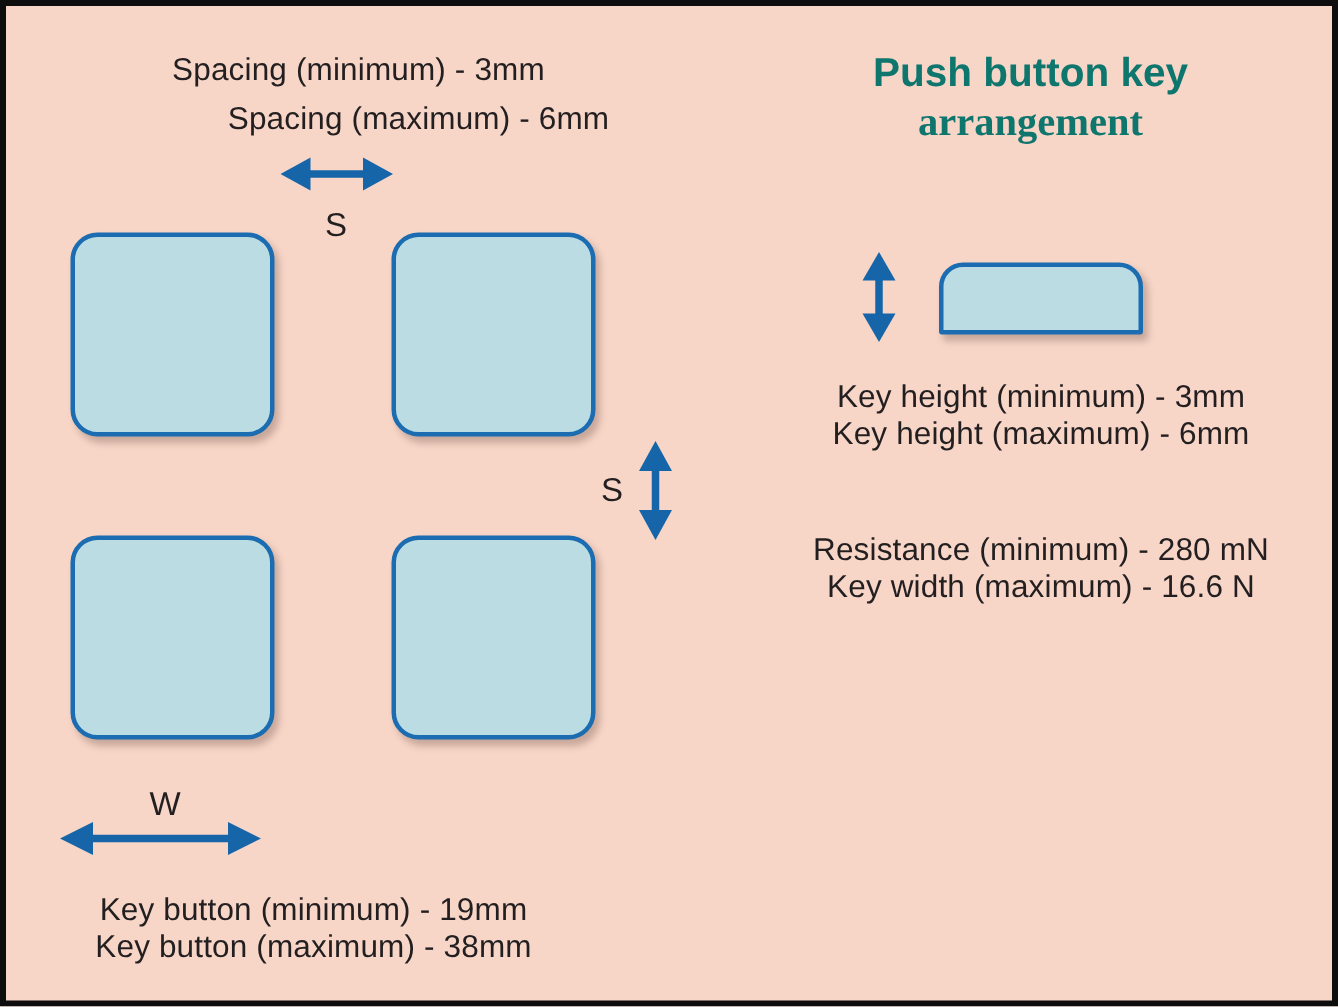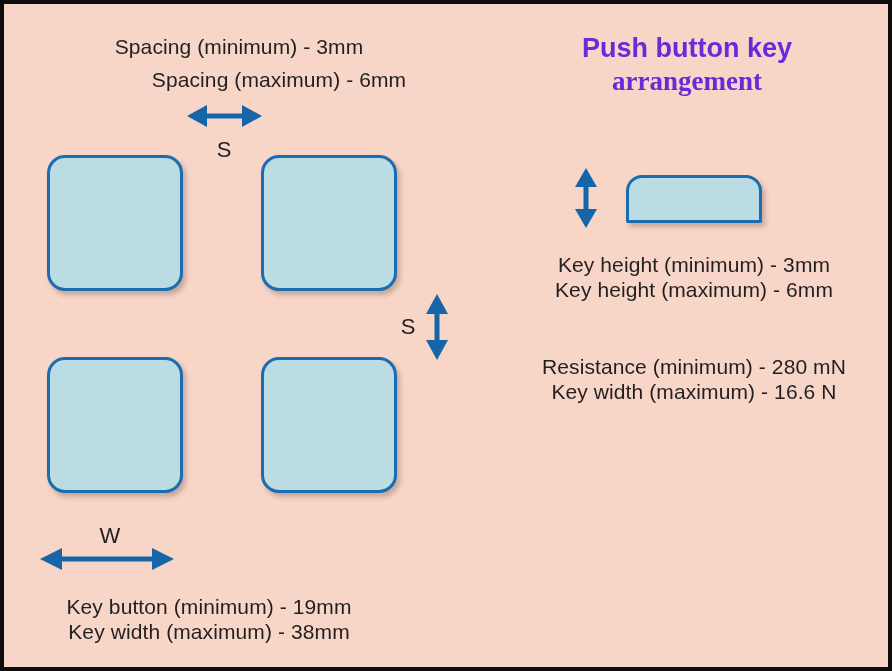--- a/index.html
+++ b/index.html
@@ -33,21 +33,21 @@
   .txt {
     color: #231f20;
     font-size: 21px;
     line-height: 25px;
     white-space: nowrap;
     text-align: center;
     letter-spacing: 0.1px;
   }
 
   .title {
-    color: #6d28d9;
+    color: #0f766e;
     font-size: 27px;
     line-height: 33px;
     font-weight: bold;
     text-align: center;
     white-space: nowrap;
   }
 
   .dim-letter {
     color: #231f20;
     font-size: 22px;
@@ -108,21 +108,21 @@
 
   <div class="abs dim-letter" style="left:76px; top:521px; width:60px;">W</div>
   <div class="abs arrow" style="left:36px; top:542px;">
     <svg width="134" height="26" viewBox="0 0 134 26">
       <line x1="16" y1="13" x2="118" y2="13" stroke="#1565a8" stroke-width="5"></line>
       <polygon points="0,13 22,2 22,24" fill="#1565a8"></polygon>
       <polygon points="134,13 112,2 112,24" fill="#1565a8"></polygon>
     </svg>
   </div>
   <div class="abs txt" style="left:0; top:590px; width:410px;">Key button (minimum) - 19mm</div>
-  <div class="abs txt" style="left:0; top:615px; width:410px;">Key width (maximum) - 38mm</div>
+  <div class="abs txt" style="left:0; top:615px; width:410px;">Key button (maximum) - 38mm</div>
 
   <div class="abs title" style="left:488px; top:28px; width:390px;">Push button key</div>
   <div class="abs title" style="left:488px; top:61px; width:390px;font-family:Liberation Serif, serif;">arrangement</div>
 
   <div class="abs arrow" style="left:569px; top:164px;">
     <svg width="26" height="60" viewBox="0 0 26 60">
       <line x1="13" y1="13" x2="13" y2="47" stroke="#1565a8" stroke-width="5"></line>
       <polygon points="13,0 2,19 24,19" fill="#1565a8"></polygon>
       <polygon points="13,60 2,41 24,41" fill="#1565a8"></polygon>
     </svg>

